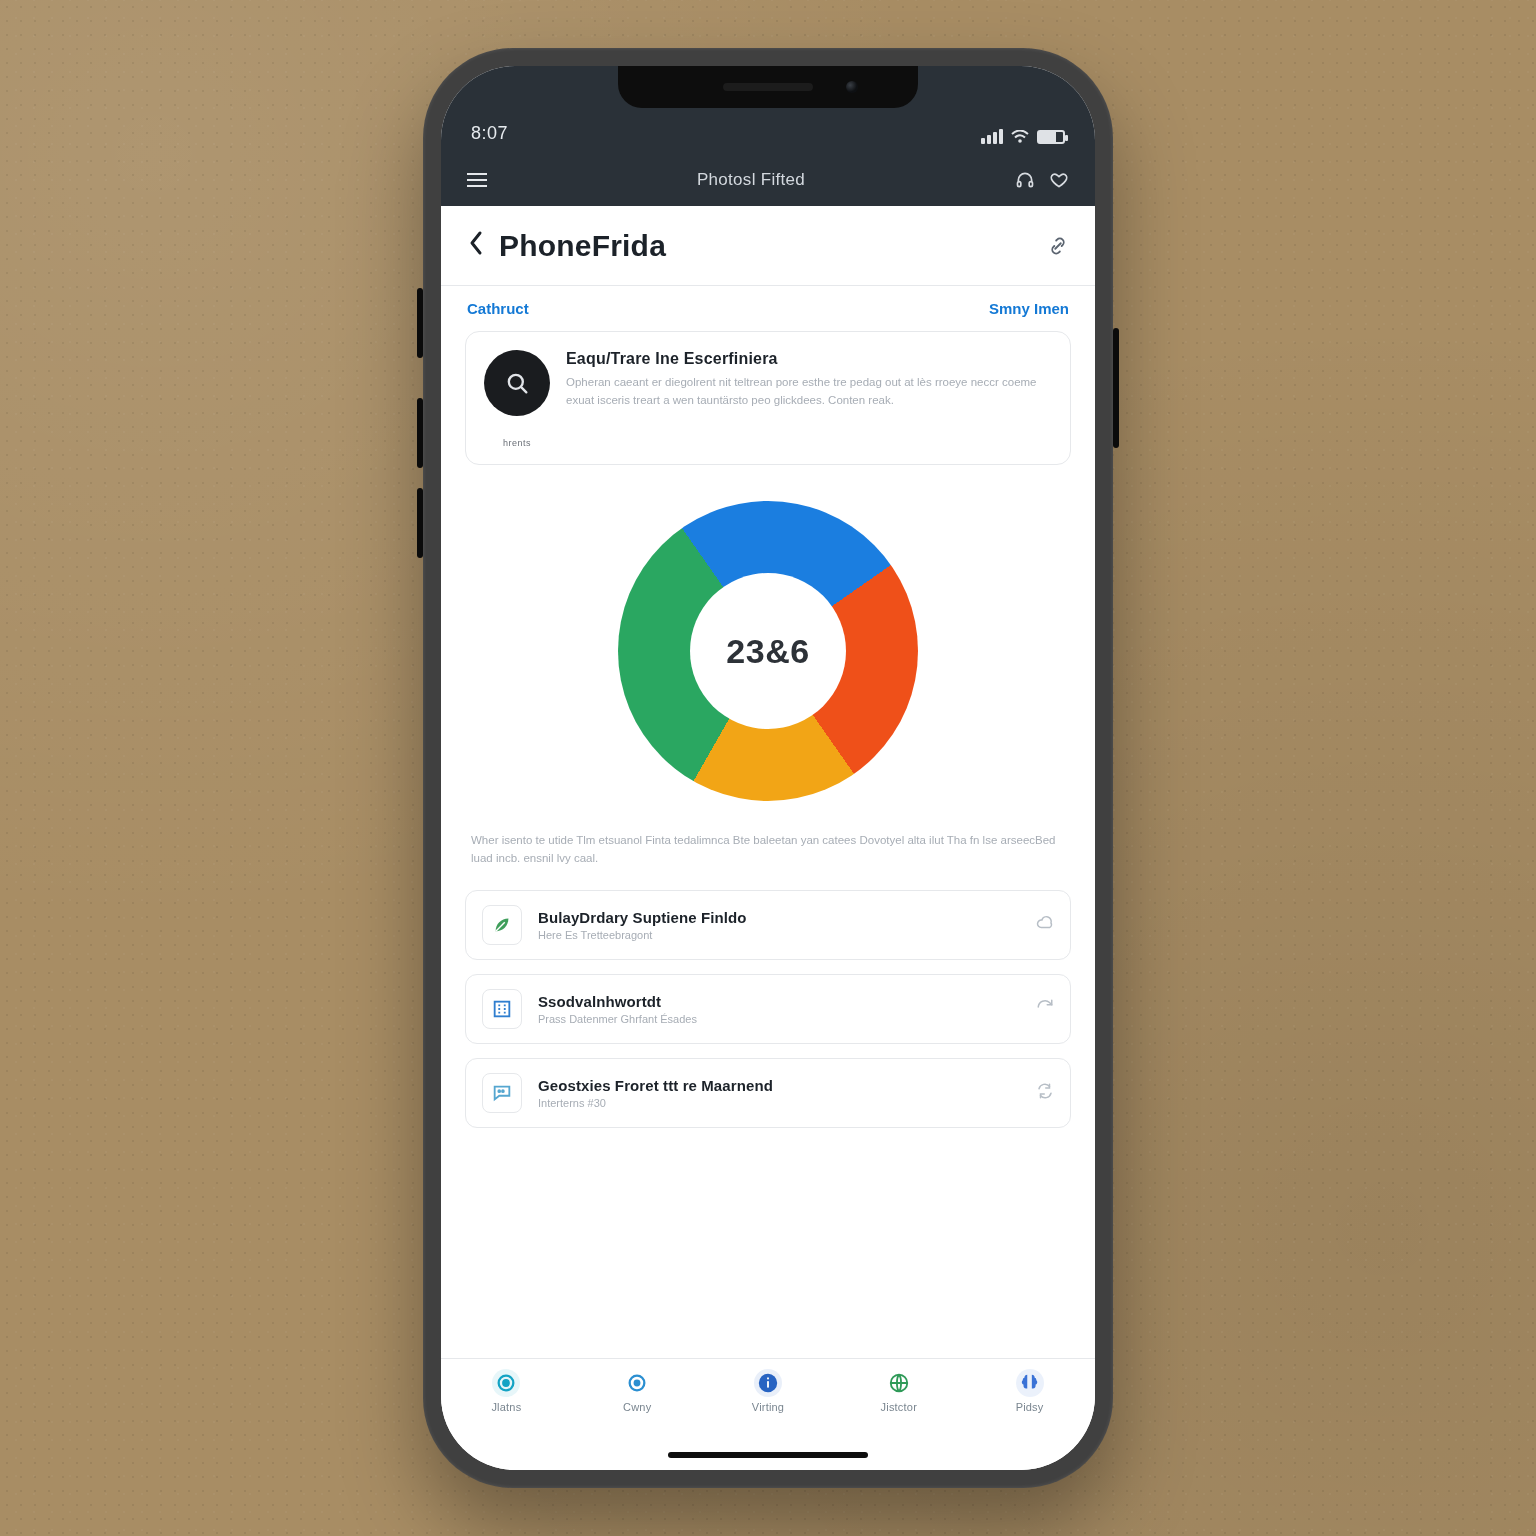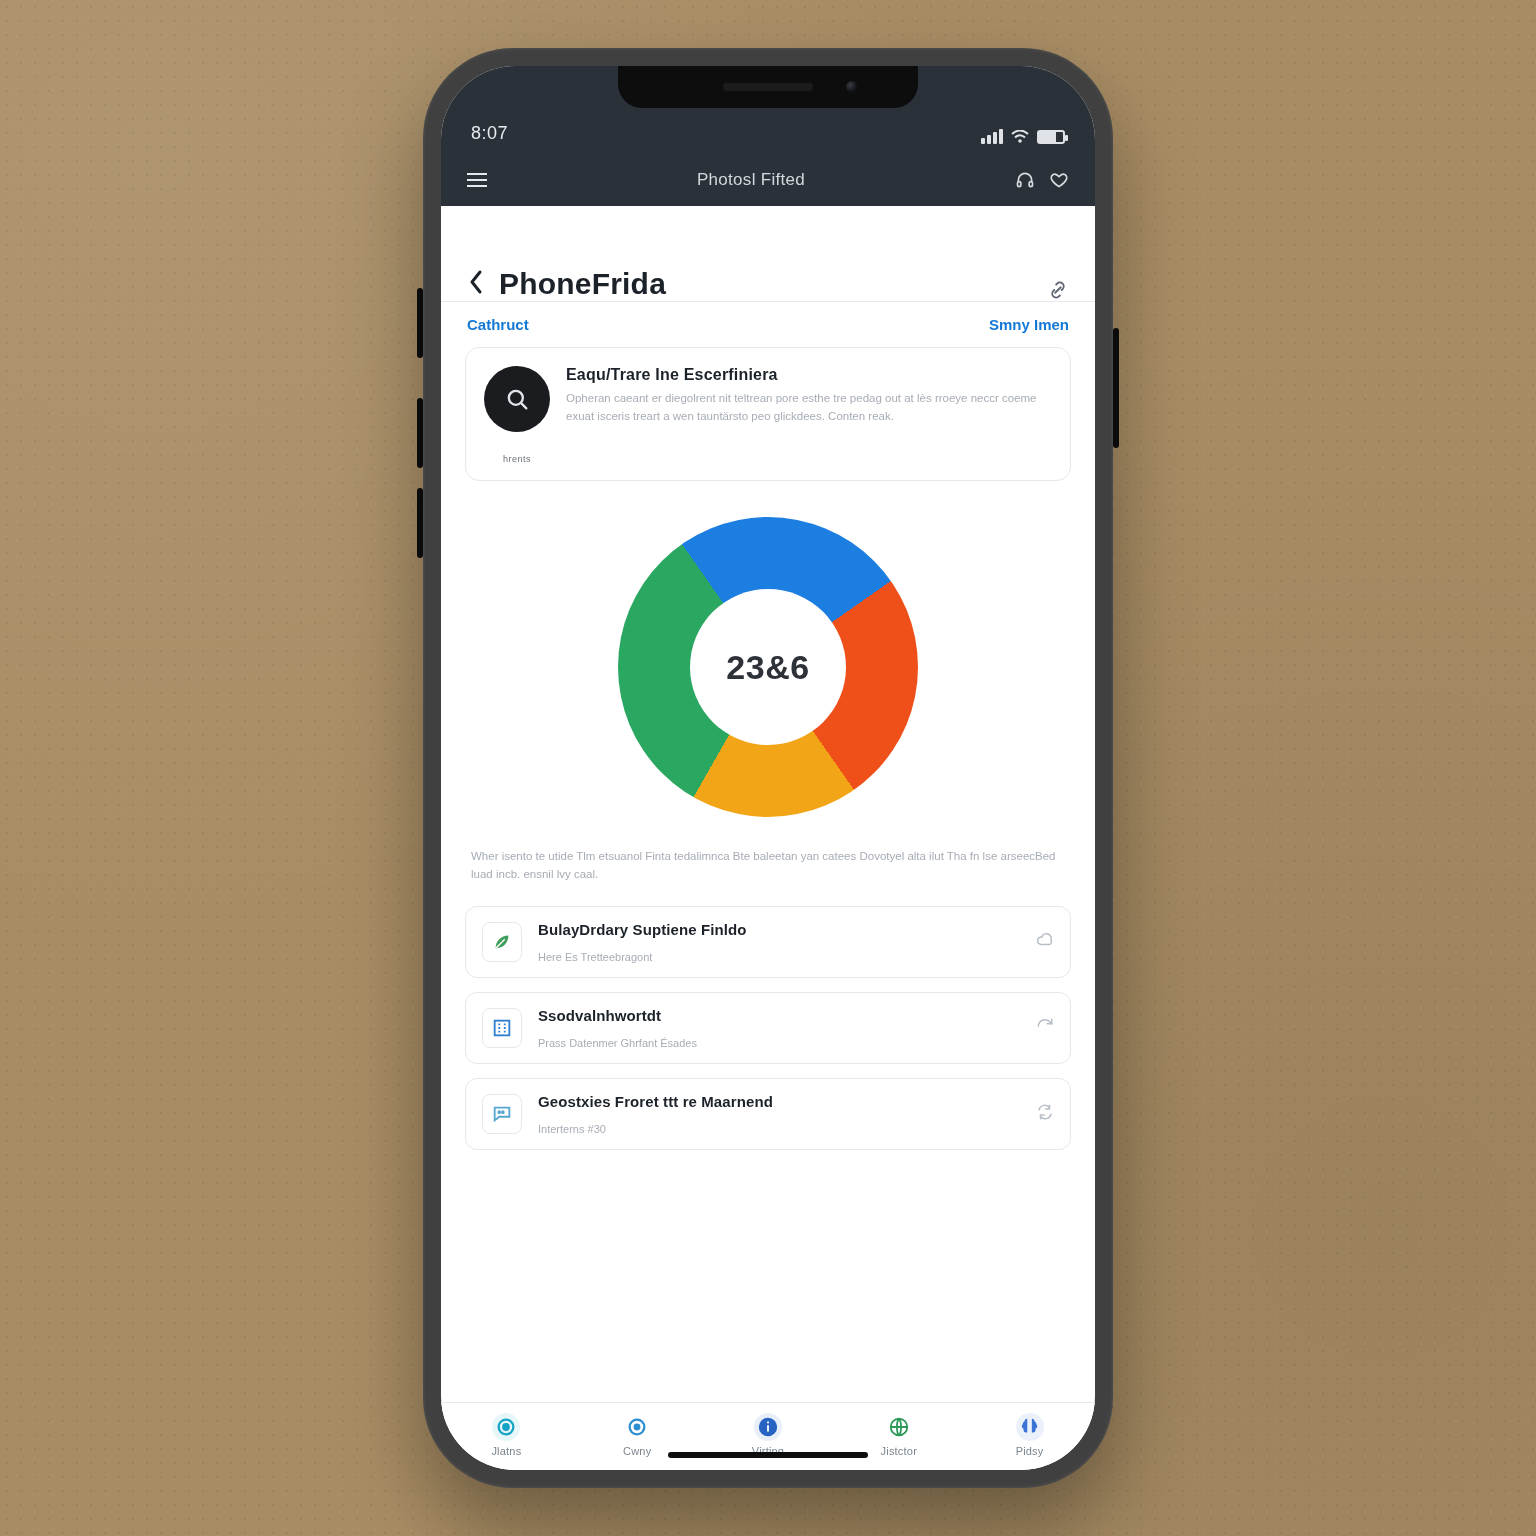--- a/index.html
+++ b/index.html
@@ -186,23 +186,23 @@
     align-items: center;
     padding: 0 26px;
     gap: 14px;
     font-size: 17px;
   }
   .top-dark-row .title { flex: 1; text-align: center; letter-spacing: .3px; }
   .top-dark-row .ricons { display: flex; gap: 14px; }
 
   
   .app-nav {
-    height: 96px;
-    display: flex;
-    align-items: flex-end;
+    height: 80px;
+    display: flex;
+    align-items: center;
     padding: 0 26px;
     gap: 14px;
     border-bottom: 1px solid var(--border-grey);
   }
   .app-nav .back {
     font-size: 28px; color: var(--text-dark); line-height: 1;
   }
   .app-nav h1 {
     flex: 1; margin: 0;
     font-size: 30px; font-weight: 700; color: var(--text-dark);
@@ -305,27 +305,27 @@
     width: 40px; height: 40px;
     border: 1.5px solid var(--border-grey);
     border-radius: 8px;
     display: flex; align-items: center; justify-content: center;
   }
   .feat .ftxt { flex: 1; }
   .feat .ftxt .ft {
     font-size: 15px; font-weight: 700; color: var(--text-dark); letter-spacing: .1px;
   }
   .feat .ftxt .fs {
-    font-size: 11px; color: var(--text-light-grey); margin-top: 13px;
+    font-size: 11px; color: var(--text-light-grey); margin-top: 3px;
   }
   .feat .trail { color: #b7bec6; }
 
   
   .tab-bar {
-    height: 68px;
+    height: 112px;
     border-top: 1px solid var(--border-grey);
     display: flex;
     align-items: flex-start;
     padding-top: 10px;
     background: var(--app-bg);
   }
   .tab {
     flex: 1;
     display: flex;
     flex-direction: column;

